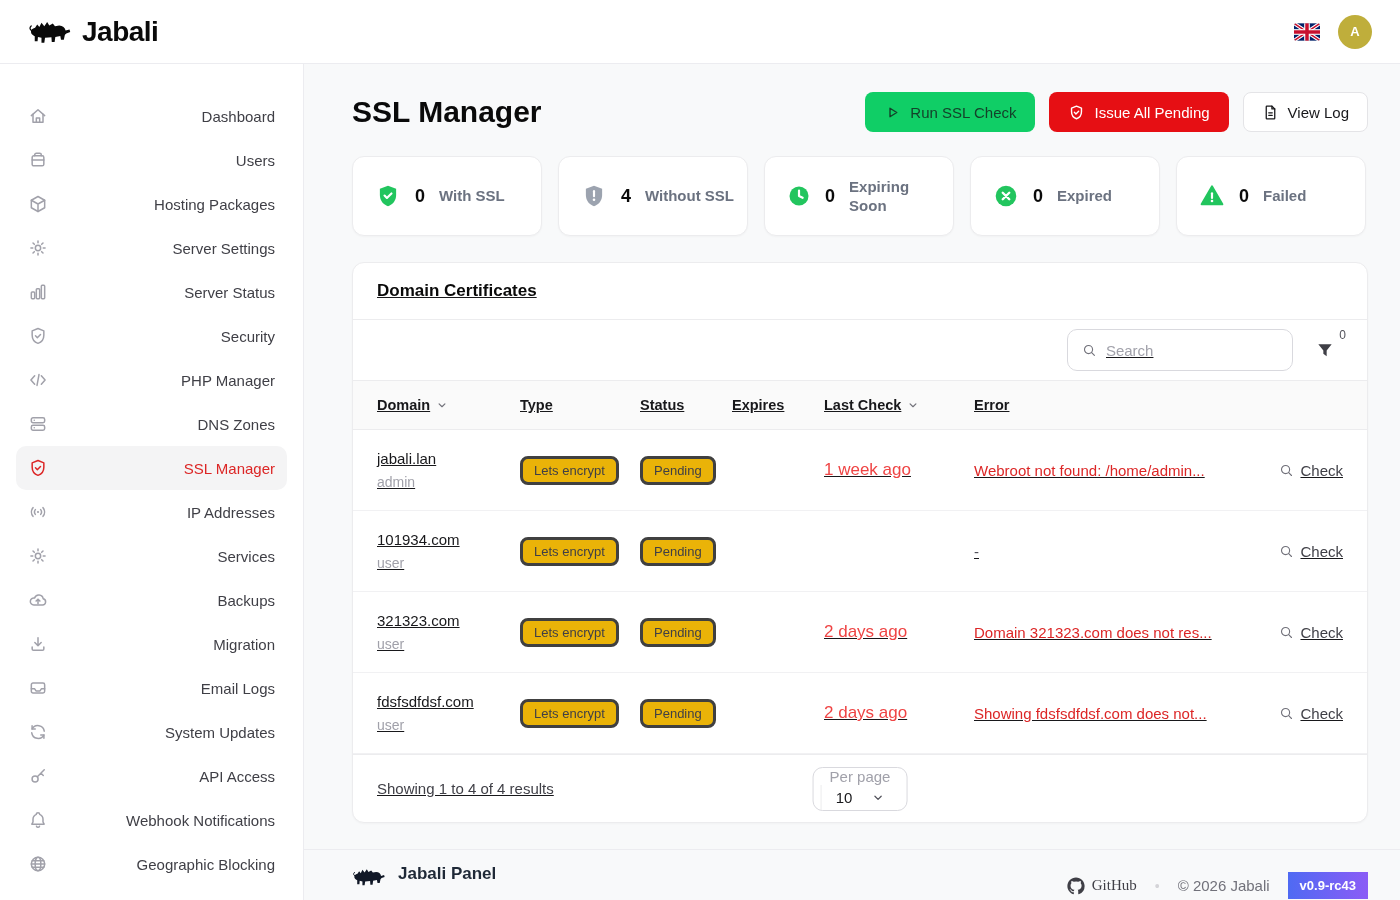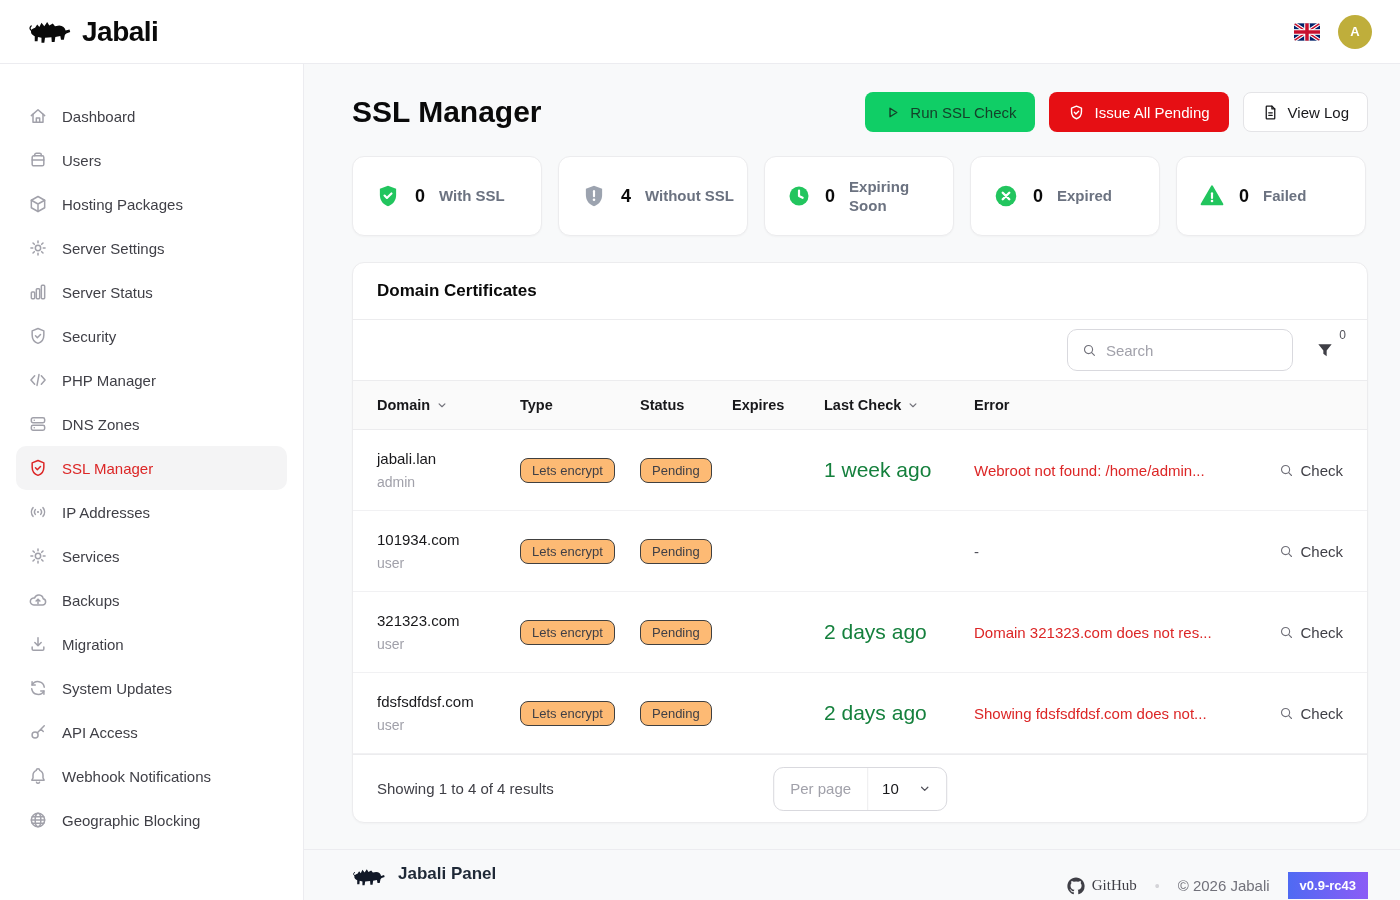--- a/index.html
+++ b/index.html
@@ -10,21 +10,21 @@
   .topbar { height:64px; background:#fff; border-bottom:1px solid #ececf0; display:flex; align-items:center; justify-content:space-between; padding:0 28px; }
   .brand { display:flex; align-items:center; gap:10px; }
   .brand-name { font-size:28px; font-weight:800; letter-spacing:-0.5px; color:#0a0a0a; }
   .top-right { display:flex; align-items:center; gap:18px; }
   .flag { width:26px; height:18px; border-radius:3px; overflow:hidden; display:block; cursor:pointer; }
   .avatar { width:34px; height:34px; border-radius:50%; background:#bfae3b; color:#fff; font-weight:700; font-size:13px; display:flex; align-items:center; justify-content:center; cursor:pointer; }
 
   
   .shell { display:flex; height:836px; }
   .sidebar { width:304px; background:#fff; border-right:1px solid #ececf0; padding:30px 16px; flex-shrink:0; }
-  .nav-item { display:flex; align-items:center; gap:14px; height:44px; padding:0 12px; border-radius:10px; color:#3f3f46; font-size:15px; cursor:pointer; }
+  .nav-item { display:flex; align-items:center; gap:14px; height:44px; padding:0 12px; border-radius:10px; color:#3f3f46; font-size:15px; cursor:pointer;justify-content:space-between; }
   .nav-item .si { color:#a1a1aa; display:flex; }
   .nav-item.active { background:#f4f4f5; color:#dc2626; font-weight:500; }
   .nav-item.active .si { color:#dc2626; }
 
   .main { flex:1; overflow:hidden; display:flex; flex-direction:column; }
   .content { padding:28px 32px 0 48px; flex:1; }
 
   
   .page-head { display:flex; align-items:center; justify-content:space-between; margin-bottom:24px; }
   .page-title { font-size:30px; font-weight:800; color:#0a0a0a; }
@@ -34,47 +34,47 @@
   .btn-red { background:#e60f14; color:#fff; }
   .btn-white { background:#fff; color:#18181b; border-color:#e4e4e7; }
 
   
   .stats { display:flex; gap:16px; margin-bottom:26px; }
   .stat-card { width:190px; height:80px; background:#fff; border:1px solid #ececee; border-radius:12px; box-shadow:0 1px 2px rgba(0,0,0,0.03); display:flex; align-items:center; gap:14px; padding:0 10px 0 22px; }
   .stat-num { font-size:18px; font-weight:800; color:#0a0a0a; }
   .stat-label { font-size:15px; font-weight:700; color:#6b7280; line-height:1.3; }
 
   
-  .card { background:#fff; border:1px solid #ececee; border-radius:12px; box-shadow:0 1px 2px rgba(0,0,0,0.03); overflow:hidden; }
+  .card { background:#fff; border:1px solid #ececee; border-radius:12px; box-shadow:0 1px 2px rgba(0,0,0,0.03); overflow:hidden;text-decoration:underline; }
   .card-title-row { padding:18px 24px; border-bottom:1px solid #ececee; }
   .card-title { font-size:17px; font-weight:700; color:#0a0a0a; }
   .toolbar { display:flex; justify-content:flex-end; align-items:center; gap:22px; padding:9px 32px 9px 24px; }
   .search-box { display:flex; align-items:center; gap:9px; width:226px; height:42px; border:1px solid #d9d9de; border-radius:10px; padding:0 14px; background:#fff; }
   .search-box input { border:none; outline:none; font-size:15px; color:#18181b; width:100%; font-family:inherit; }
   .search-box input::placeholder { color:#a1a1aa; }
   .filter-wrap { position:relative; cursor:pointer; margin-top:4px; }
   .filter-badge { position:absolute; top:-12px; right:-11px; font-size:12px; color:#52525b; }
 
   .tgrid { display:grid; grid-template-columns:143px 120px 92px 92px 150px 1fr 110px; align-items:center; padding:0 24px; }
   .thead { height:50px; background:#fafafa; border-top:1px solid #ececee; border-bottom:1px solid #ececee; }
   .th { font-size:14.5px; font-weight:700; color:#18181b; display:flex; align-items:center; gap:5px; }
   .th .chev { color:#71717a; display:flex; }
   .trow { height:81px; border-bottom:1px solid #f1f1f3; }
   .trow:last-of-type { border-bottom:none; }
   .domain-cell .d1 { font-size:15px; color:#18181b; margin-bottom:7px; }
   .domain-cell .d2 { font-size:14px; color:#a1a1aa; }
-  .pill { display:inline-block; font-size:13px; color:#3f3f46; background:#fdba74; border:1px solid #404040; border-radius:8px; padding:4px 11px; }
-  .lastcheck { font-size:21px; color:#15803d; }
+  .pill { display:inline-block; font-size:13px; color:#3f3f46; background:#eab308; border:3px solid #404040; border-radius:8px; padding:4px 11px; }
+  .lastcheck { font-size:17px; color:#ef4444; }
   .err { font-size:15px; color:#dc2626; white-space:nowrap; overflow:hidden; padding-right:10px; }
   .err.muted { color:#52525b; }
   .check-link { display:flex; align-items:center; justify-content:flex-end; gap:6px; font-size:15px; color:#3f3f46; cursor:pointer; }
 
   .card-footer { display:flex; align-items:center; height:68px; border-top:1px solid #ececee; padding:0 24px; position:relative; }
   .showing { font-size:15px; color:#3f3f46; }
-  .per-page { position:absolute; left:50%; transform:translateX(-50%); display:flex; align-items:center; height:44px; border:1px solid #d9d9de; border-radius:10px; background:#fff; cursor:pointer; overflow:hidden; }
+  .per-page { position:absolute; left:50%; transform:translateX(-50%); display:flex; align-items:center; height:44px; border:1px solid #d9d9de; border-radius:10px; background:#fff; cursor:pointer; overflow:hidden;flex-direction:column; }
   .pp-label { font-size:15px; color:#a1a1aa; padding:0 16px; }
   .pp-value { display:flex; align-items:center; gap:18px; font-size:15px; color:#18181b; font-weight:500; padding:0 14px; border-left:1px solid #ececee; height:100%; }
 
   
   .site-footer { border-top:1px solid #ececf0; margin-top:26px; padding:14px 32px 0 48px; display:flex; justify-content:space-between; align-items:flex-start; }
   .f-brand { display:flex; align-items:flex-start; gap:12px; }
   .f-name { font-size:17px; font-weight:700; color:#1f2937; margin-bottom:20px; }
   .f-tag { font-size:13px; color:#9ca3af; }
   .f-right { display:flex; align-items:center; gap:18px; padding-top:8px; }
   .gh-link { display:flex; align-items:center; gap:7px; font-size:15px; color:#3f3f46; cursor:pointer;font-family:Liberation Serif, serif; }
@@ -236,20 +236,29 @@
           <svg width="20" height="20" viewBox="0 0 24 24" fill="none" stroke="currentColor" stroke-width="1.8" stroke-linecap="round" stroke-linejoin="round">
             <path d="M12 4.5 V14 M8.2 10.2 L12 14 L15.8 10.2"></path>
             <path d="M5 15.5 v2.5 a1.5 1.5 0 0 0 1.5 1.5 h11 a1.5 1.5 0 0 0 1.5-1.5 v-2.5"></path>
           </svg>
         </span>
       <span>Migration</span>
     </div>
     <div class="nav-item">
       <span class="si">
           <svg width="20" height="20" viewBox="0 0 24 24" fill="none" stroke="currentColor" stroke-width="1.8" stroke-linecap="round" stroke-linejoin="round">
+            <rect x="4" y="6" width="16" height="12" rx="2"></rect>
+            <path d="M4 13 h4 l1.6 2.5 h4.8 L16 13 h4"></path>
+          </svg>
+        </span>
+      <span>Email Logs</span>
+    </div>
+    <div class="nav-item">
+      <span class="si">
+          <svg width="20" height="20" viewBox="0 0 24 24" fill="none" stroke="currentColor" stroke-width="1.8" stroke-linecap="round" stroke-linejoin="round">
             <path d="M19.5 11 a7.8 7.8 0 0 0-14.6-2.6"></path>
             <path d="M4.9 4.6 V8.4 H8.7"></path>
             <path d="M4.5 13 a7.8 7.8 0 0 0 14.6 2.6"></path>
             <path d="M19.1 19.4 V15.6 H15.3"></path>
           </svg>
         </span>
       <span>System Updates</span>
     </div>
     <div class="nav-item">
       <span class="si">

